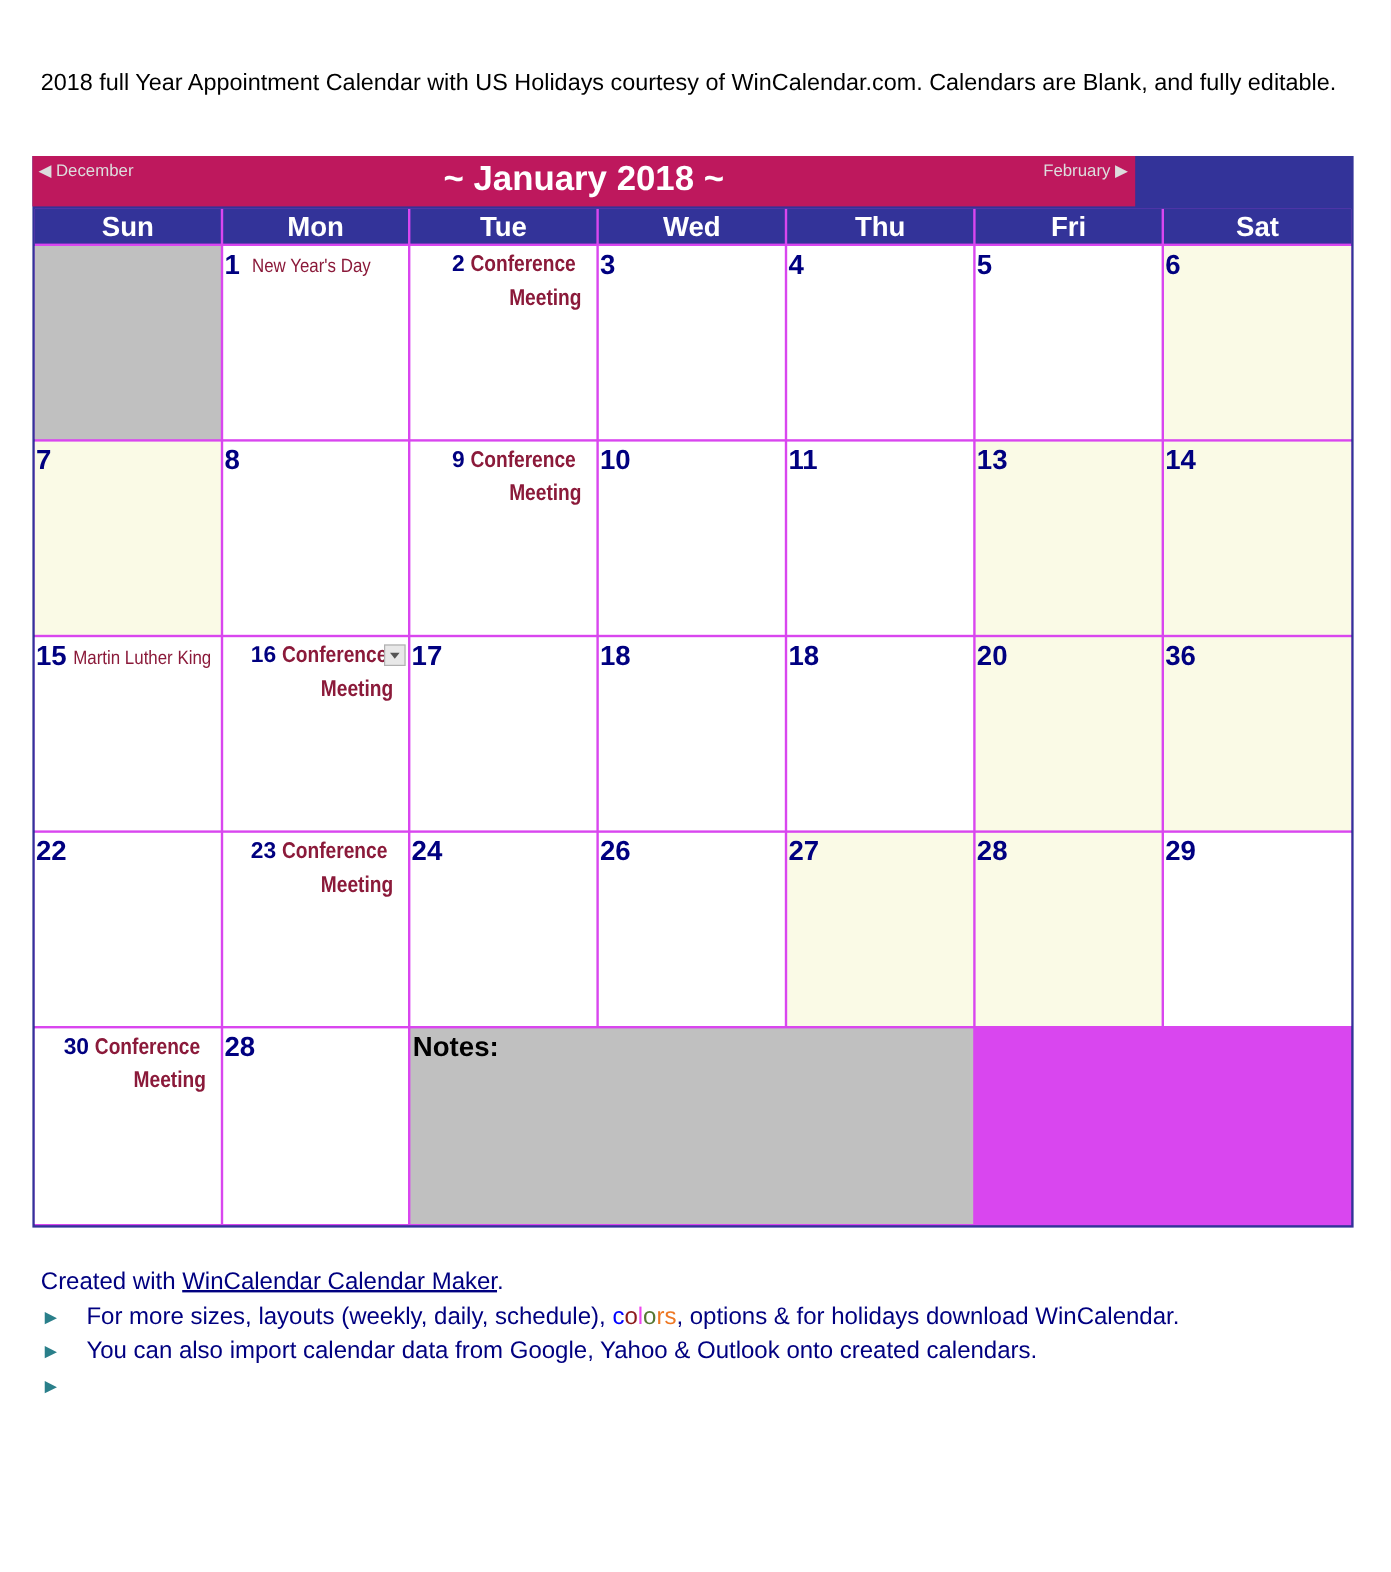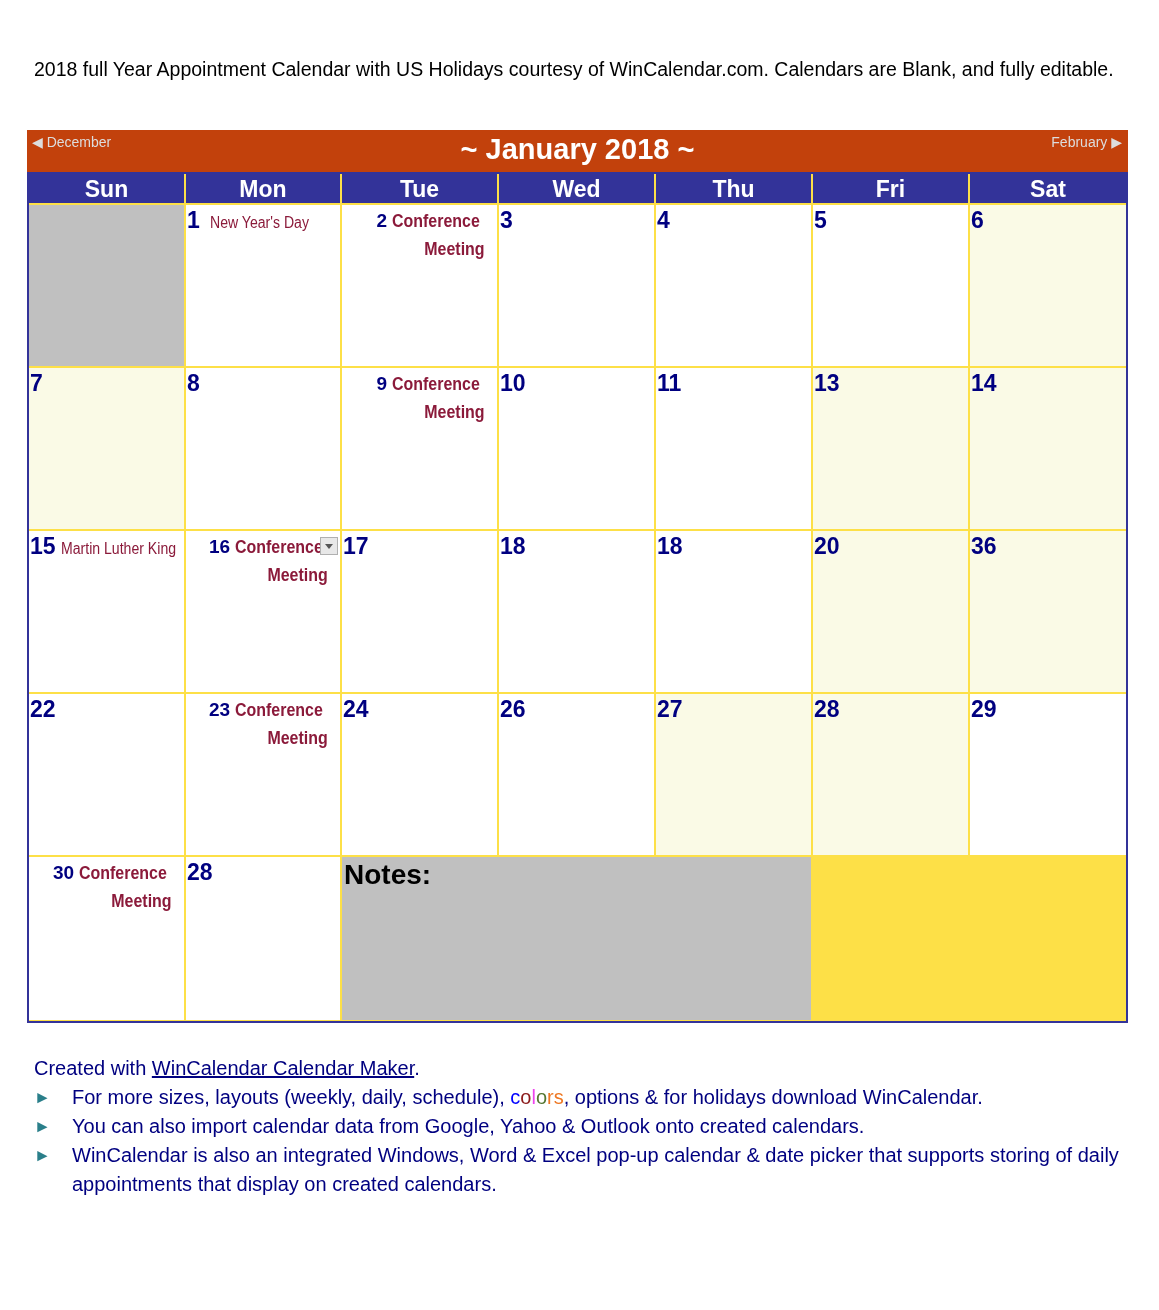--- a/index.html
+++ b/index.html
@@ -5,38 +5,38 @@
   html, body { margin: 0; padding: 0; background: #ffffff; }
   body { width: 1159px; height: 1310px; position: relative; overflow: hidden; }
   .intro {
     position: absolute; left: 34px; top: 32px; width: 1080px;
     font-family: "Liberation Sans", sans-serif; font-size: 19.5px; line-height: 33px; color: #000; margin-top: 21px;
   }
   .cal {
     position: absolute; left: 27px; top: 130px; width: 1101px; height: 893px;
     background: #333399;
   }
-  .topbar { position: absolute; left: 0; top: 0; width: 1101px; height: 42px; background: #c2410c; }
+  .topbar { position: absolute; left: 0; top: 0; width: 919px; height: 42px; background: #be185d; }
   .nav {
     position: absolute; top: 4px; font-family: "Liberation Sans", sans-serif;
     font-size: 14px; color: #dddddd; text-decoration: none; cursor: pointer;
   }
   .nav.prev { left: 5px; }
   .nav.next { right: 6px; margin-left: 40px; }
   .title {
     position: absolute; left: 0; right: 0; top: 3px; text-align: center;
     font-family: "Liberation Sans", sans-serif; font-weight: bold; font-size: 29px; color: #ffffff;
   }
   .grid {
     position: absolute; left: 2px; top: 44px; width: 1097px; height: 847px;
     display: grid;
     grid-template-columns: 155px 154px 155px 155px 155px 155px 156px;
     grid-template-rows: 29px 161px 161px 161px 161px 163px;
     column-gap: 2px; row-gap: 2px;
-    background: #fde047;
+    background: #d946ef;
   }
   .dh {
     background: #333399; color: #fff; text-align: center;
     font-family: "Liberation Sans", sans-serif; font-weight: bold; font-size: 23px; line-height: 30px;
     border-top: 0;
   }
   .cell { background: #ffffff; position: relative; overflow: hidden; }
   .cell.we { background: #fafae6; }
   .cell.empty { background: #c0c0c0; }
   .cell.notes { background: #c0c0c0; grid-column: span 3; }
@@ -59,21 +59,21 @@
   .dropdown {
     position: absolute; right: 2px; top: 6px; width: 18px; height: 18px;
     background: #e8e8e8; border: 1px solid #b0b0b0; box-sizing: border-box;
   }
   .dropdown::after {
     content: ""; position: absolute; left: 4px; top: 6px;
     border-left: 4px solid transparent; border-right: 4px solid transparent; border-top: 5px solid #555;
   }
   .notes-label {
     position: absolute; left: 2px; top: 2px;
-    font-family: "Liberation Sans", sans-serif; font-weight: bold; font-size: 28px; color: #000;
+    font-family: "Liberation Sans", sans-serif; font-weight: bold; font-size: 23px; color: #000;
   }
   .footer {
     position: absolute; left: 34px; top: 1054px; width: 1100px;
     font-family: "Liberation Sans", sans-serif; font-size: 20px; color: #000080; line-height: 29px;
   }
   .footer a { color: #000080; text-decoration: underline; }
   .bullet { position: relative; padding-left: 38px; }
   .bullet .arrow { position: absolute; left: 0; top: 0; color: #2a7f8a; font-size: 17px; }
   .c1 { color: #0000ff; } .c2 { color: #8b1a1a; } .c3 { color: #ee44ee; } .c4 { color: #557733; } .c5 { color: #ee7722; }
 </style>
@@ -226,15 +226,14 @@
   <div class="bullet">
     <span class="arrow">►</span>
     <span>For more sizes, layouts (weekly, daily, schedule), </span><span><span class="c1">c</span><span class="c2">o</span><span class="c3">l</span><span class="c4">o</span><span class="c5">r</span><span class="c5">s</span></span><span>, options &amp; for holidays download WinCalendar.</span>
   </div>
   <div class="bullet">
     <span class="arrow">►</span>
     <span>You can also import calendar data from Google, Yahoo &amp; Outlook onto created calendars.</span>
   </div>
   <div class="bullet">
     <span class="arrow">►</span>
-    <span>WinCalendar is also an integrated Windows, Word &amp; Excel pop-up calendar &amp; date picker that supports storing of daily appointments that display on created calendars.</span>
   </div>
 </div>
 
 </body></html>

